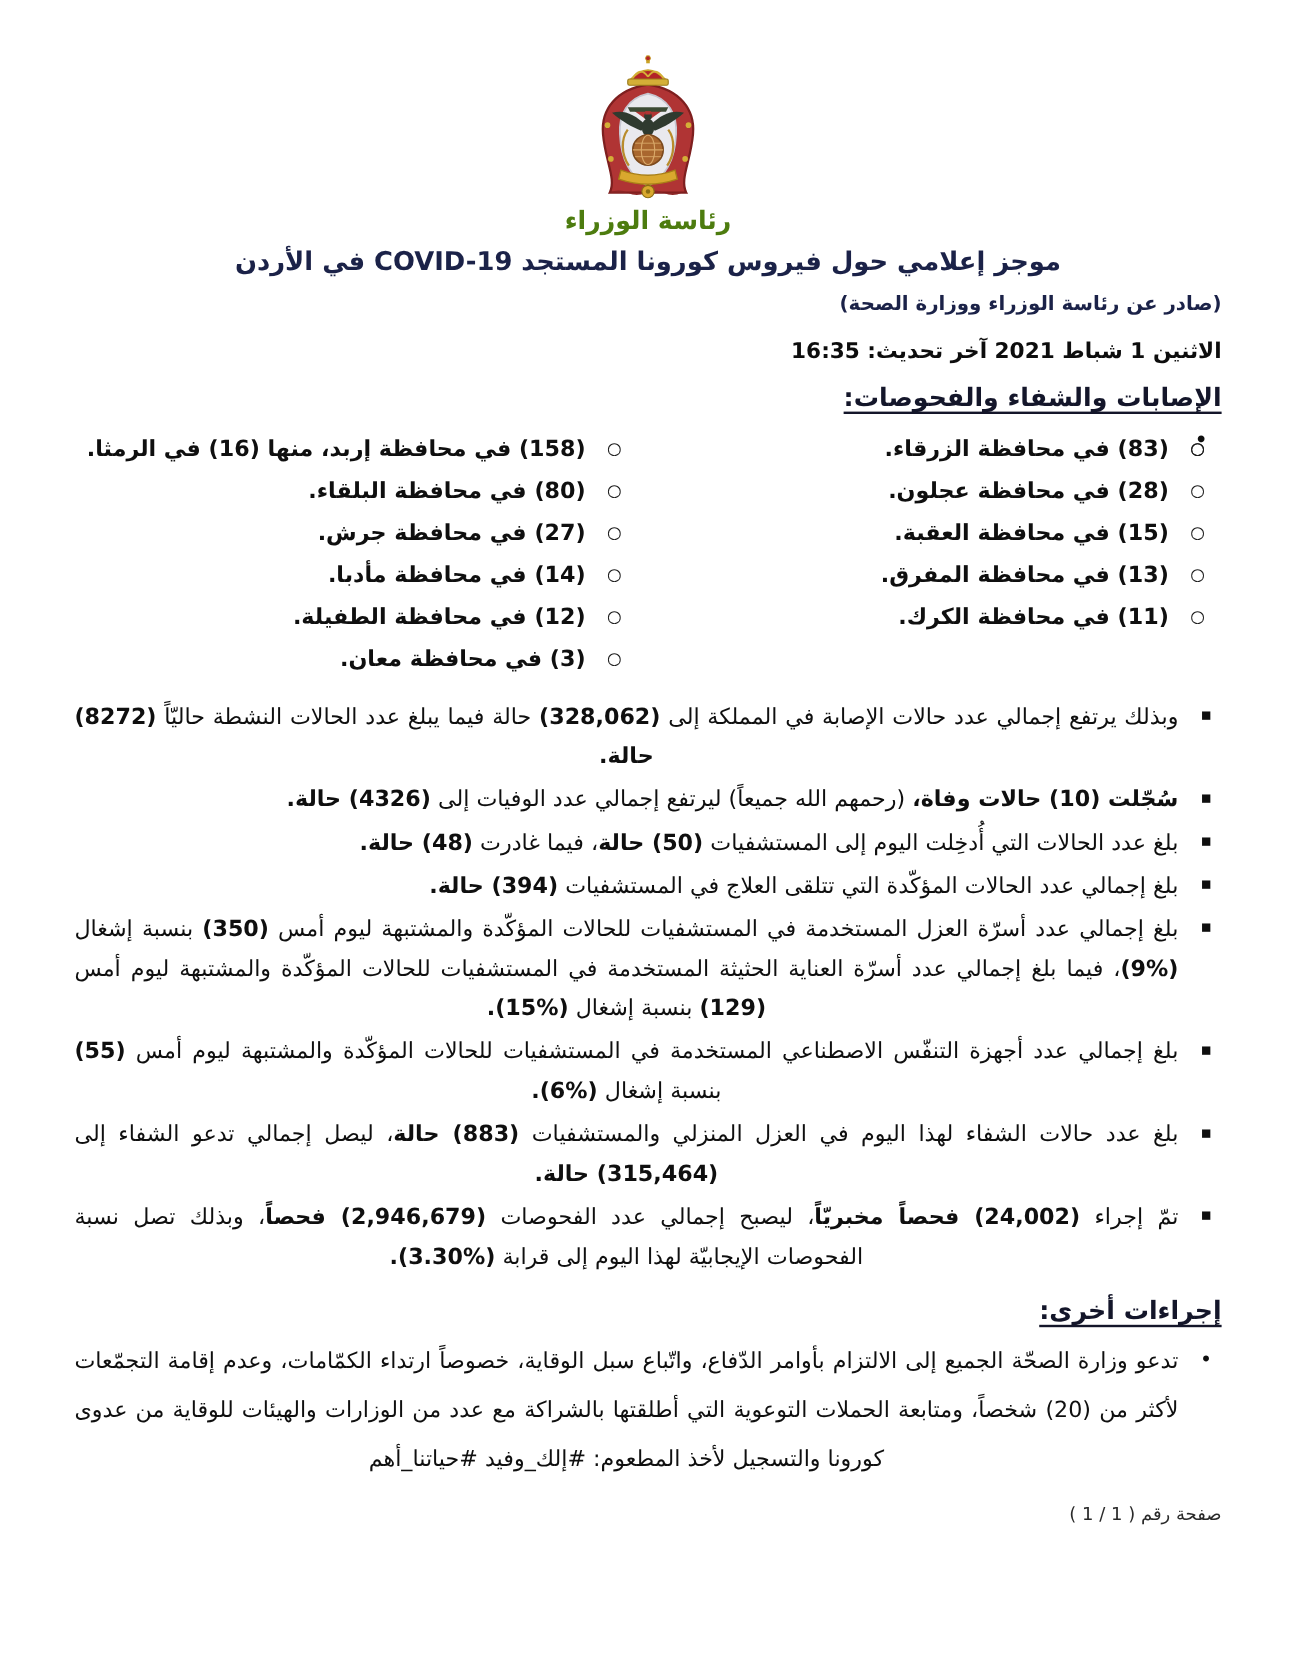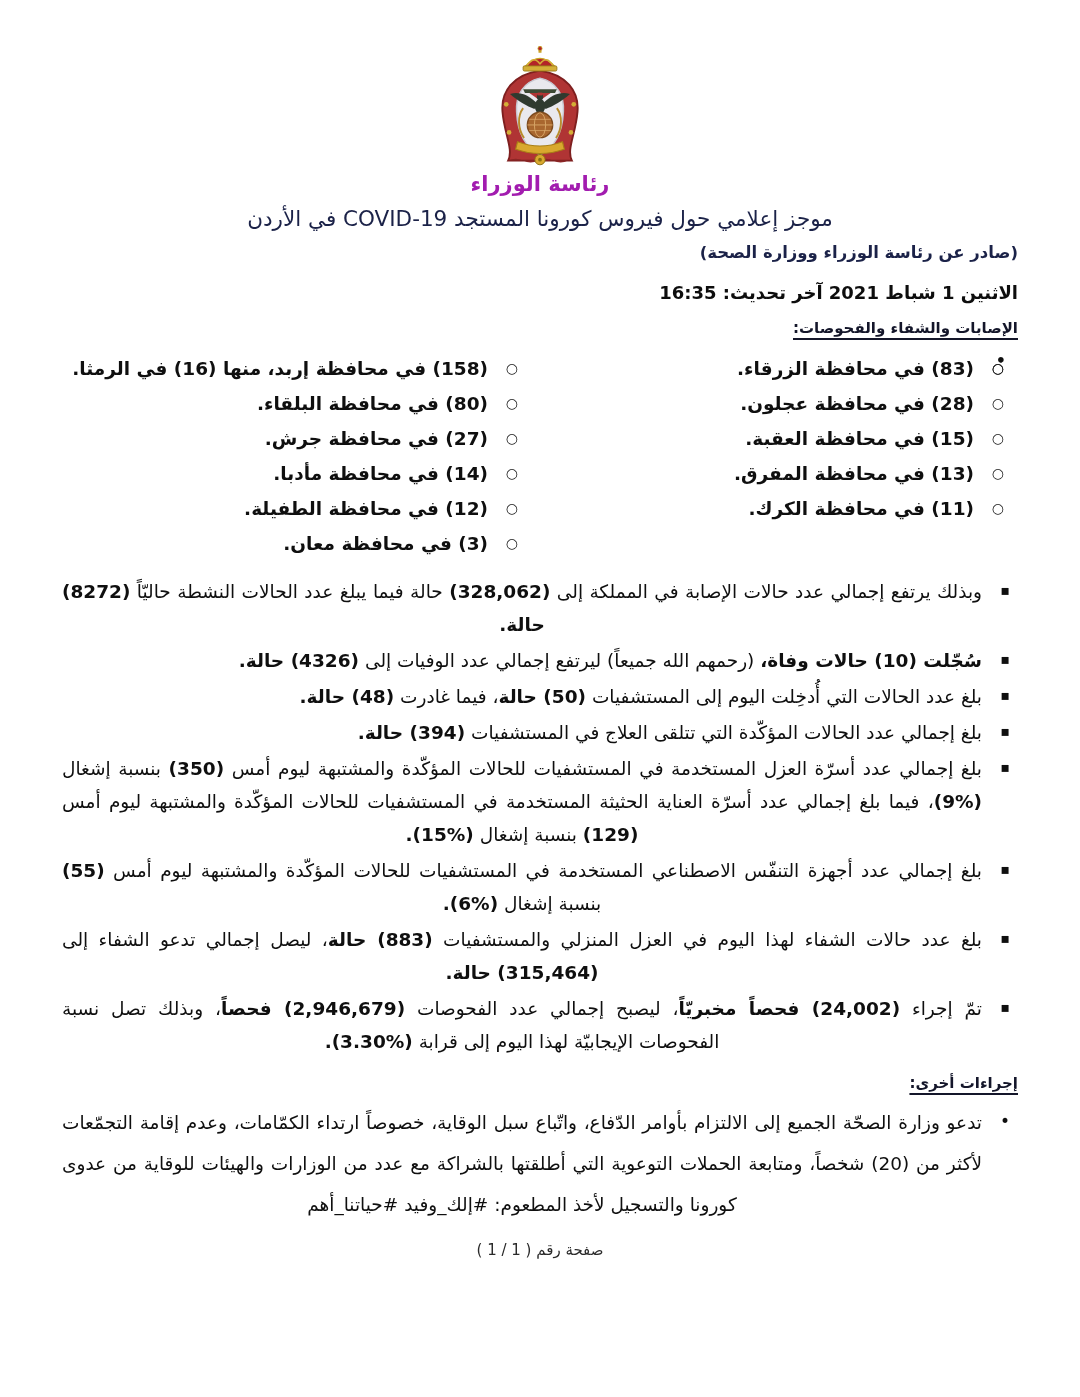--- a/index.html
+++ b/index.html
@@ -24,50 +24,50 @@
   }
   
   .logo-wrap {
     text-align: center;
     margin-bottom: 6px;
   }
   .logo-wrap svg { display: block; margin: 0 auto; }
   .logo-caption {
     font-size: 21px;
     font-weight: bold;
-    color: #a21caf;
+    color: #4d7c0f;
     margin-top: 0px;
     letter-spacing: -0.5px;
     text-align: center;
   }
   
   .title {
     margin: 10px 0 0 0;
     text-align: center;
     font-size: 21.5px;
-    font-weight: normal;
+    font-weight: bold;
     color: #1b2248;
   }
   .subtitle {
     margin-top: 12px;
     text-align: right;
     font-size: 16.5px;
     font-weight: bold;
     color: #1b2248;
   }
   .date-line {
     margin-top: 20px;
     text-align: right;
     font-size: 18px;
     font-weight: bold;
     color: #0d0d0d;
   }
   .section-heading {
     margin: 16px 0 0 0;
-    font-size: 15px;
+    font-size: 21px;
     font-weight: bold;
     color: #14162a;
     text-decoration: underline;
     text-underline-offset: 5px;
     text-decoration-thickness: 2px;
   }
   
   .intro-bullet {
     position: relative;
     margin-top: 14px;
@@ -110,21 +110,20 @@
     font-size: 14px; line-height: 33px;
   }
   .bold-seg { font-weight: bold; }
 
   .other-list { margin-top: 10px; }
   .other-list .stat-item { line-height: 41px; }
   .other-list .marker { font-size: 17px; line-height: 41px; }
 
   .footer {
     margin-top: 16px;
-    text-align: center;
     font-size: 15px;
     color: #2a2a2a;
   }
 </style>
 </head>
 <body>
 
 <div class="page">
 
   <div class="logo-wrap">

